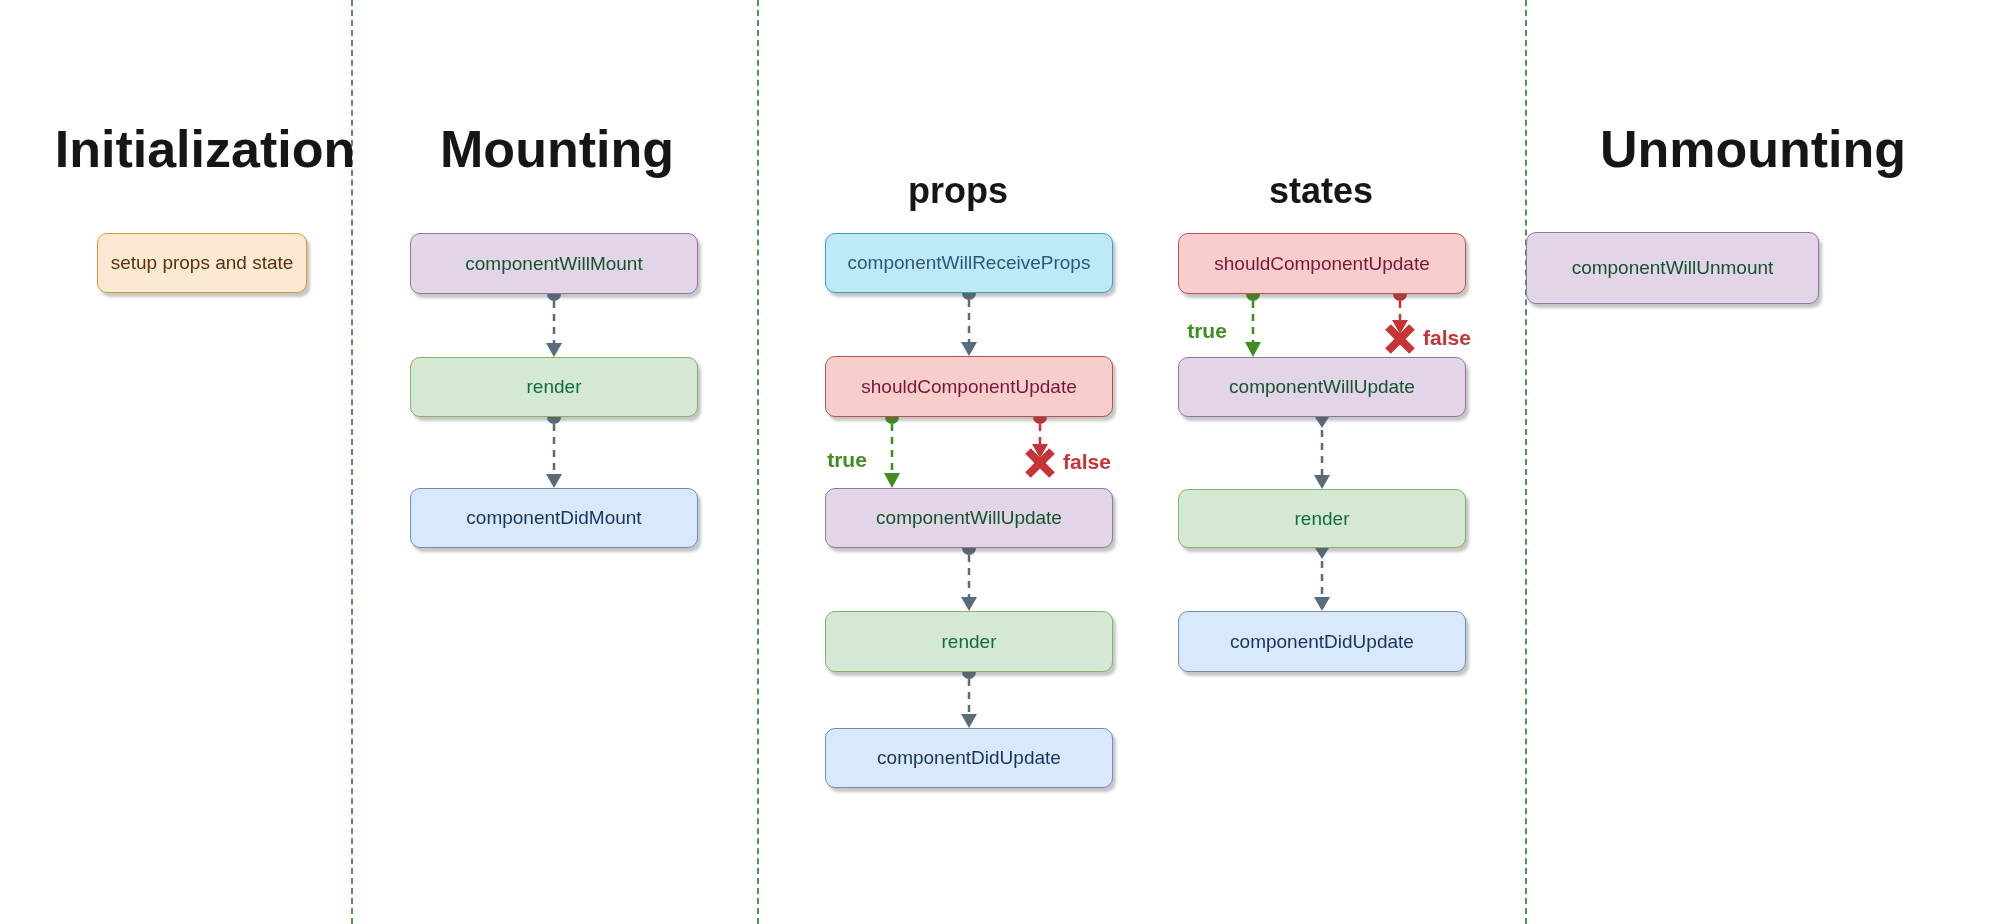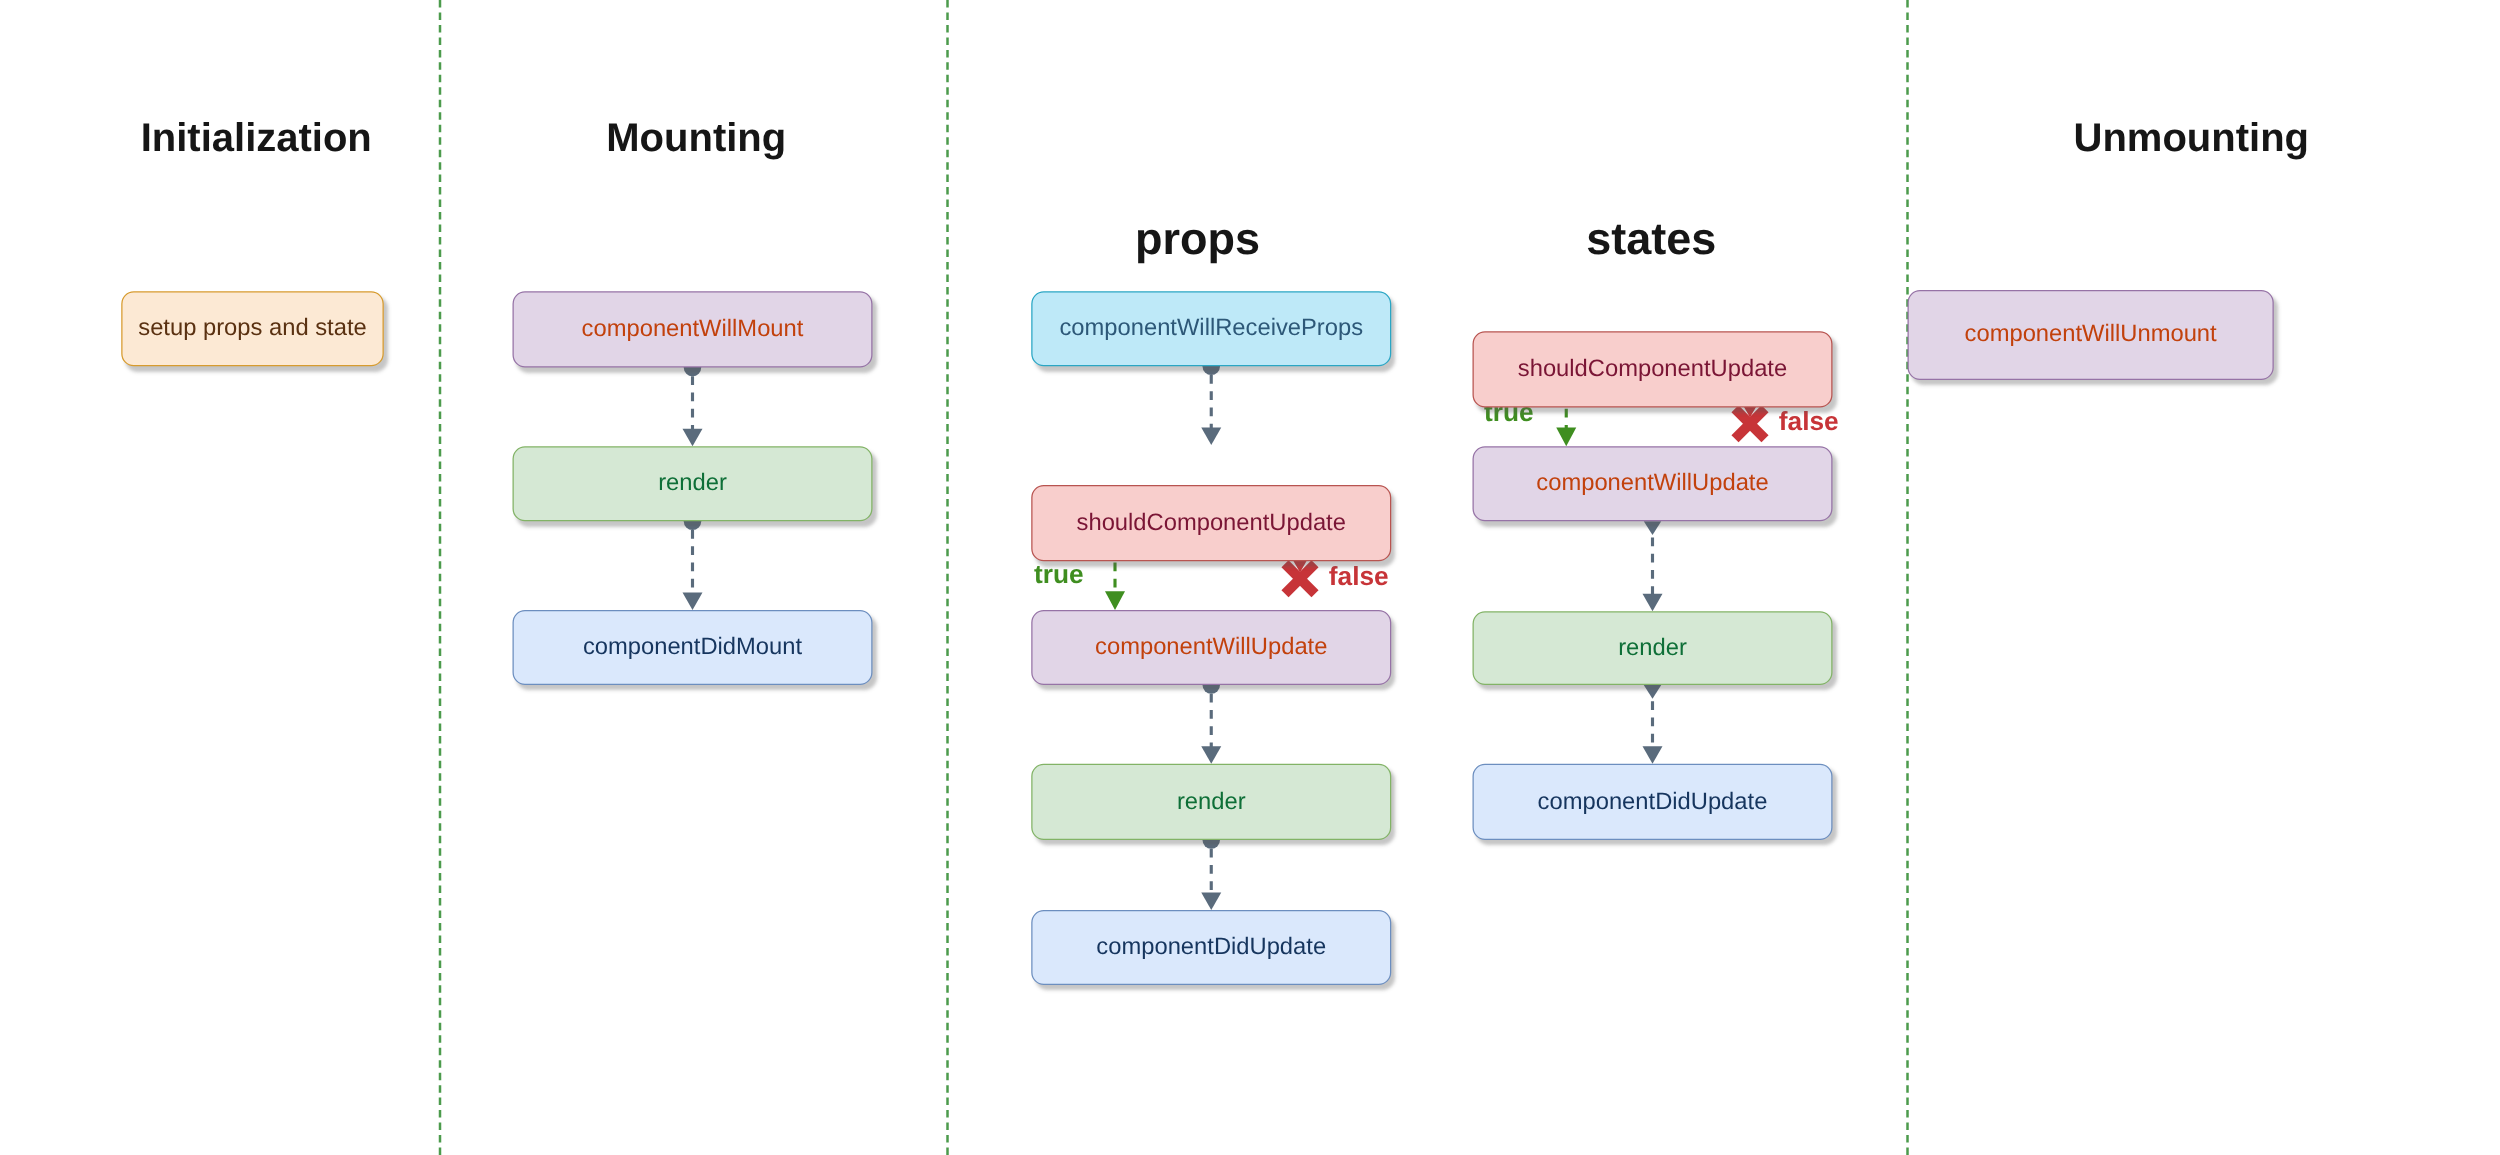--- a/index.html
+++ b/index.html
@@ -4,36 +4,36 @@
 <style>
   html, body { margin: 0; padding: 0; background: #ffffff; }
   body { width: 2000px; height: 924px; overflow: hidden;
          font-family: "Liberation Sans", sans-serif; }
   .canvas { position: relative; width: 2000px; height: 924px; background: #ffffff; }
 
   .divider { position: absolute; top: 0; bottom: 0; width: 0;
              border-left: 2px dashed #4c9b4c; }
 
   .section-title { position: absolute; transform: translateX(-50%);
-                   font-size: 32px; line-height: 48px; font-weight: 600;
-                   color: #161616; white-space: nowrap; }
+                   font-size: 52px; line-height: 48px; font-weight: 600;
+                   color: #161616; white-space: nowrap; margin-top: 39px; }
 
   .col-heading { position: absolute; transform: translateX(-50%);
                  font-size: 36px; line-height: 30px; font-weight: 700;
                  color: #161616; white-space: nowrap; }
 
   .node { position: absolute; display: flex; align-items: center; justify-content: center;
           border-radius: 10px; border: 1.6px solid; font-size: 19px; font-weight: 500;
           box-shadow: 3px 4px 3px rgba(90,90,90,0.35); box-sizing: border-box;
           white-space: nowrap; }
   .node-orange { background: #fce9d4; border-color: #d79b2e; color: #5a3111; align-items: center; }
-  .node-purple { background: #e1d5e7; border-color: #9673a6; color: #c2410c; }
+  .node-purple { background: #e1d5e7; border-color: #9673a6; color: #14532d; }
   .node-green  { background: #d5e8d4; border-color: #82b366; color: #0e6f37; }
   .node-blue   { background: #dae8fc; border-color: #6c8ebf; color: #16355e; }
-  .node-red    { background: #f8cecc; border-color: #b85450; color: #7a1535; margin-top: 32px; }
+  .node-red    { background: #f8cecc; border-color: #b85450; color: #7a1535; }
   .node-cyan   { background: #bee9f8; border-color: #2aa6c4; color: #2d5878; }
 
   .branch-label { position: absolute; transform: translate(-50%,-50%);
                   font-size: 21px; font-weight: 700; white-space: nowrap; }
   .branch-true  { color: #3f8e20; }
   .branch-false { color: #c73438; }
 
   svg.connectors { position: absolute; left: 0; top: 0; pointer-events: none; }
   .conn-gray  line { stroke: #5a6b7c; }
   .conn-gray  circle, .conn-gray polygon { fill: #5a6b7c; }

